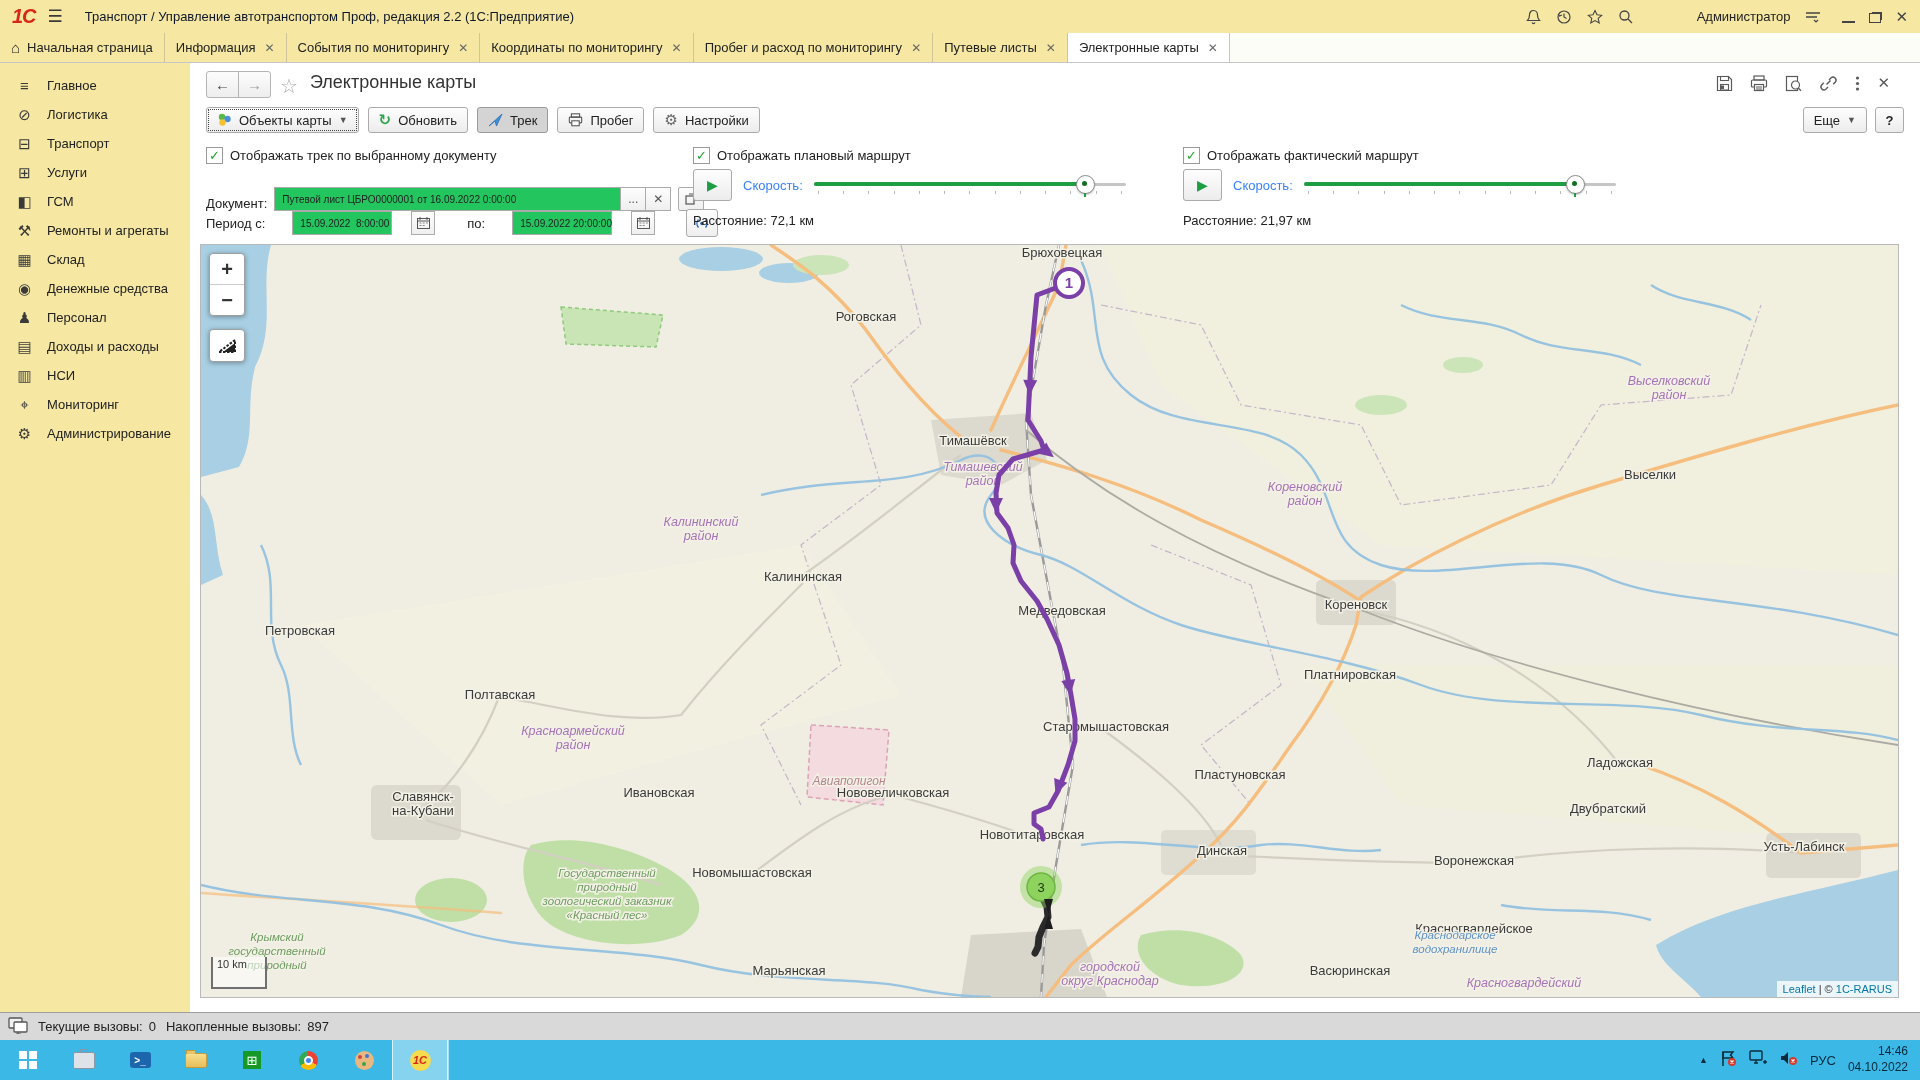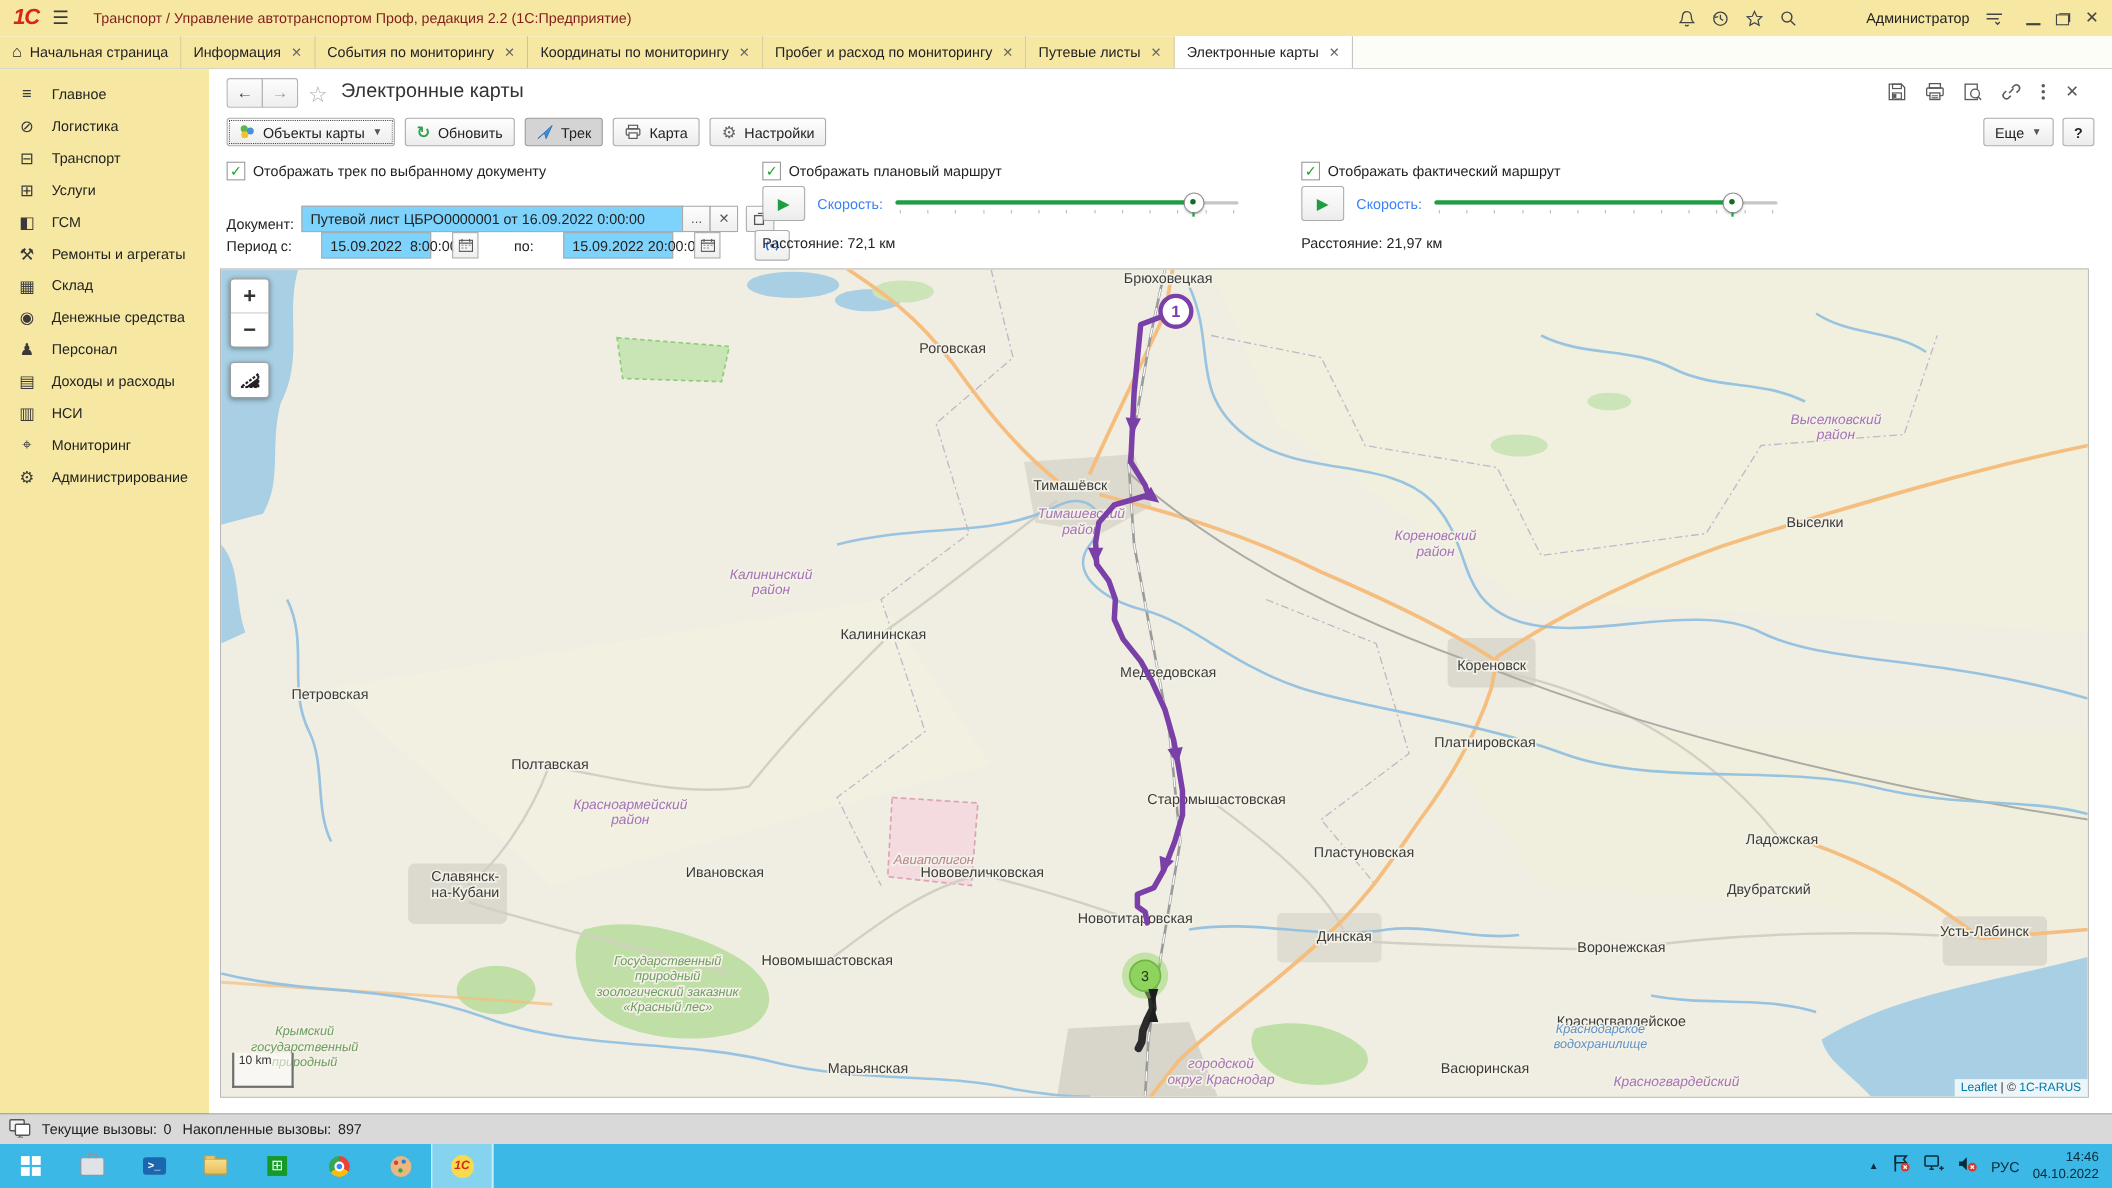--- a/index.html
+++ b/index.html
@@ -3,21 +3,21 @@
 <meta charset="utf-8">
 <style>
   html,body{margin:0;padding:0;}
   body{width:1920px;height:1080px;overflow:hidden;display:flex;flex-direction:column;
        font-family:"Liberation Sans","DejaVu Sans",sans-serif;background:#fff;}
 
   
   .titlebar{height:33px;background:#F6E8A3;display:flex;align-items:center;padding:0 12px;gap:12px;flex:none;}
   .logo1c{color:#D8271A;font-weight:bold;font-style:italic;font-size:20px;letter-spacing:-1px;}
   .burger{font-size:17px;color:#3A3A3A;}
-  .app-title{font-size:13px;color:#7f1d1d;margin-left:10px;flex:1;white-space:nowrap;}
+  .app-title{font-size:13px;color:#0f172a;margin-left:10px;flex:1;white-space:nowrap;}
   .tb-right{display:flex;align-items:center;gap:15px;}
   .tb-right svg{display:block;}
   .user-name{font-size:13px;color:#222;margin-left:48px;}
   .win-ctl{display:flex;align-items:center;gap:14px;margin-left:6px;}
   .wc{width:13px;height:12px;position:relative;}
   .wc-min{border-bottom:2px solid #444;height:10px;}
   .wc-max{border:1px solid #444;width:10px;height:8px;margin-top:2px;box-shadow:2px -2px 0 -1px #444;}
   .wc-close{font-size:15px;color:#444;line-height:10px;width:auto;height:auto;}
 
   
@@ -55,22 +55,22 @@
   .btn.objects{outline:1px dotted #444;outline-offset:-3px;}
   .ref-ico{color:#2EA44E;font-weight:bold;font-size:15px;}
   .gear-ico{color:#666;font-size:15px;}
 
   
   .chk-row{position:absolute;display:flex;gap:7px;align-items:center;font-size:13px;color:#222;top:84px;}
   .checkbox{width:15px;height:15px;border:1px solid #9A9A9A;background:#fff;display:flex;align-items:center;
             justify-content:center;font-size:13px;font-weight:bold;color:#1FA22D;line-height:1;cursor:pointer;}
   .doc-row{position:absolute;top:124px;left:16px;display:flex;align-items:flex-end;font-size:13px;color:#222;}
   .lbl{margin-right:7px;}
-  .field{border:1px solid #ABABAB;height:24px;display:flex;align-items:center;padding:0 7px;font-size:13px;
-         color:#222;box-sizing:border-box;background:#7dd3fc;white-space:pre;}
+  .field{border:1px solid #ABABAB;height:24px;display:flex;align-items:center;padding:0 7px;font-size:10px;
+         color:#222;box-sizing:border-box;background:#22c55e;white-space:pre;}
   .doc-field{width:347px;}
   .mini-btn{width:26px;height:24px;border:1px solid #ABABAB;margin-left:-1px;background:linear-gradient(#FDFDFD,#EFEFEF);
             display:flex;align-items:center;justify-content:center;font-size:12px;color:#555;cursor:pointer;box-sizing:border-box;}
   .open-btn{margin-left:7px;border-radius:2px;}
   .period-row{position:absolute;top:146px;left:16px;display:flex;align-items:center;font-size:13px;color:#222;gap:20px;}
   .date-field{width:100px;}
   .cal-btn{width:24px;}
   .signal-btn{margin-left:11px;width:30px;height:26px;border:1px solid #ABABAB;border-radius:3px;
               background:linear-gradient(#FDFDFD,#EFEFEF);display:flex;align-items:center;justify-content:center;
               color:#2064C8;font-weight:bold;font-size:12px;cursor:pointer;}
@@ -361,21 +361,21 @@
             <path d="M1 13L14 1 8.5 13l-1.5-5z" fill="#3D8FD9" stroke="#2A6FB0" stroke-width="0.8"></path>
           </svg>
         <span>Трек</span>
       </div>
       <div class="btn">
         <svg width="15" height="14" viewBox="0 0 18 17">
             <rect x="4" y="1" width="10" height="4" fill="none" stroke="#555" stroke-width="1.3"></rect>
             <rect x="1.5" y="5" width="15" height="7" rx="1" fill="none" stroke="#555" stroke-width="1.3"></rect>
             <rect x="4.5" y="9.5" width="9" height="6" fill="#fff" stroke="#555" stroke-width="1.3"></rect>
           </svg>
-        <span>Карта</span>
+        <span>Пробег</span>
       </div>
       <div class="btn">
         <span class="gear-ico">⚙</span>
           <span>Настройки</span>
       </div>
     </div>
 
     <div class="chk-row" style="left:16px;">
       <span class="checkbox">✓</span>
       <span>Отображать трек по выбранному документу</span>

